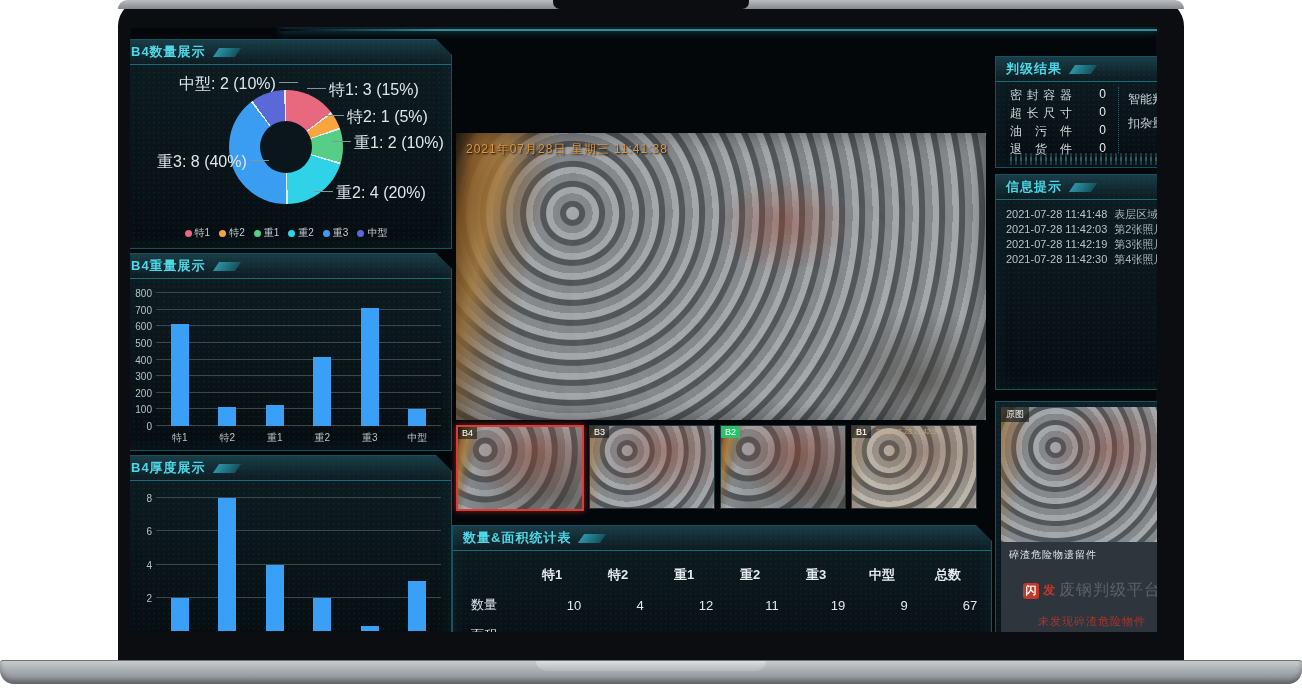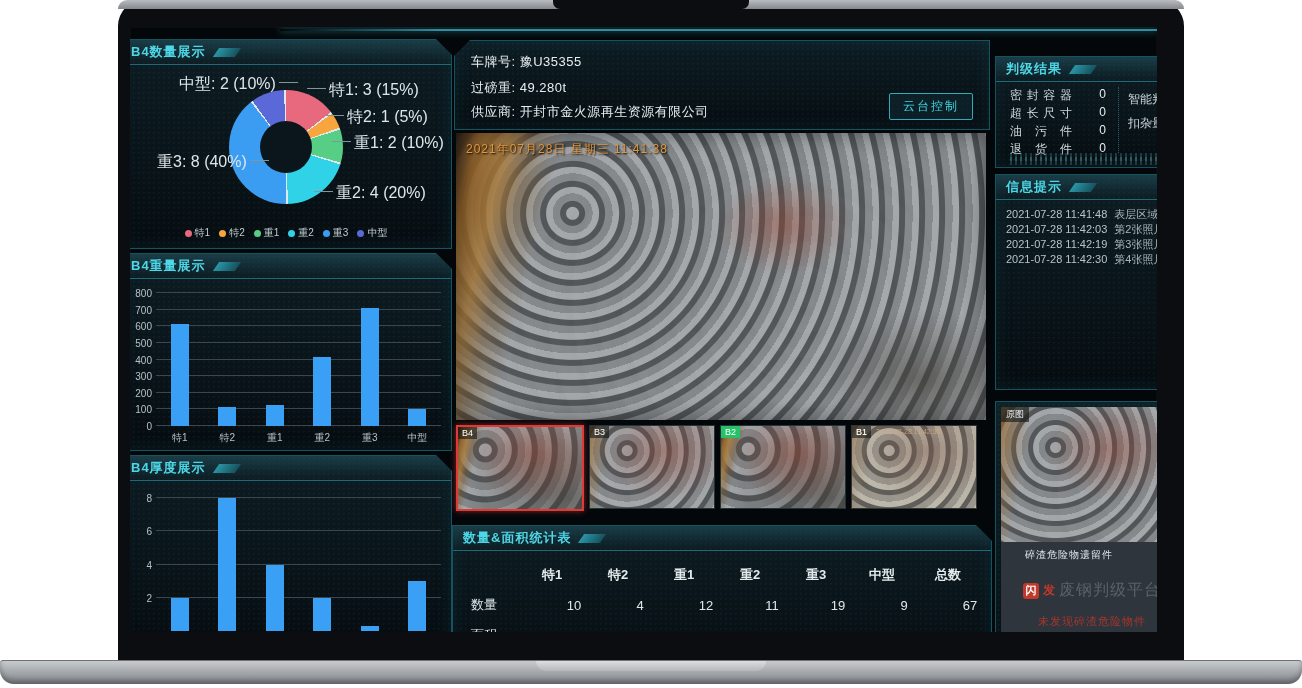--- a/index.html
+++ b/index.html
@@ -104,21 +104,21 @@
     background:repeating-linear-gradient(90deg,rgba(90,170,180,.28) 0 2px,transparent 2px 5px);}
   .gd0{top:96px}.gd1{bottom:2px}
   .p-messages{top:131px;left:0;width:192px;height:214px;}
   .log{position:absolute;left:10px;font-size:11px;color:#a9b7bb;white-space:nowrap;}
   .log .t{margin-right:7px;color:#b7c3c7;}
   .l0{top:32px}.l1{top:47px}.l2{top:62px}.l3{top:77px}
   .p-hazard{top:358px;left:0;width:192px;height:260px;}
   .hz-img{position:absolute;left:5px;top:5px;right:5px;height:135px;overflow:hidden;}
   .hz-tag{position:absolute;left:0;top:0;padding:1px 5px;font-size:9px;color:#e8eef0;background:rgba(12,18,20,.6);}
   .hz-body{position:absolute;left:5px;right:5px;top:140px;bottom:0;background:#2f353d;}
-  .hz-cap{position:absolute;left:8px;top:6px;font-size:10px;color:#dfe5e8;letter-spacing:1px;margin-left:16px;}
+  .hz-cap{position:absolute;left:8px;top:6px;font-size:10px;color:#dfe5e8;letter-spacing:1px;}
   .hz-brand{position:absolute;left:0;right:0;top:38px;display:flex;justify-content:center;align-items:center;gap:4px;}
   .brand-box{width:16px;height:16px;background:#c0392b;border-radius:3px;color:#fff;font-size:11px;font-weight:bold;
     display:flex;align-items:center;justify-content:center;}
   .brand-suffix{color:#c0392b;font-size:12px;font-weight:bold;}
   .brand-name{color:#596169;font-size:16px;letter-spacing:1px;}
   .hz-alert{position:absolute;left:0;right:0;top:72px;text-align:center;font-size:11px;color:#a8352c;letter-spacing:1px;}
 
   
   .scrap{
     background-color:#6e7174;
@@ -272,26 +272,20 @@
               <div class="bar-slot">
                 <div class="bar" style="height: 35.2941%; background: rgb(58, 160, 245);"></div>
               </div>
             </div>
         </div>
       </div>
     </div>
 
     <div class="col-center">
 
-      <div class="panel bevel-left p-info">
-        <div class="info-line il0">车牌号: 豫U35355</div>
-        <div class="info-line il1">过磅重: 49.280t</div>
-        <div class="info-line il2">供应商: 开封市金火源再生资源有限公司</div>
-        <button class="ptz-btn">云台控制</button>
-      </div>
 
       <div class="main-view scrap">
         <span class="cam-ts">2021年07月28日 星期三 11:41:38</span>
       </div>
 
       <div class="thumbs">
         <div class="thumb selected scrap">
           <span class="thumb-tag">B4</span>
         </div>
         <div class="thumb scrap nowall">

